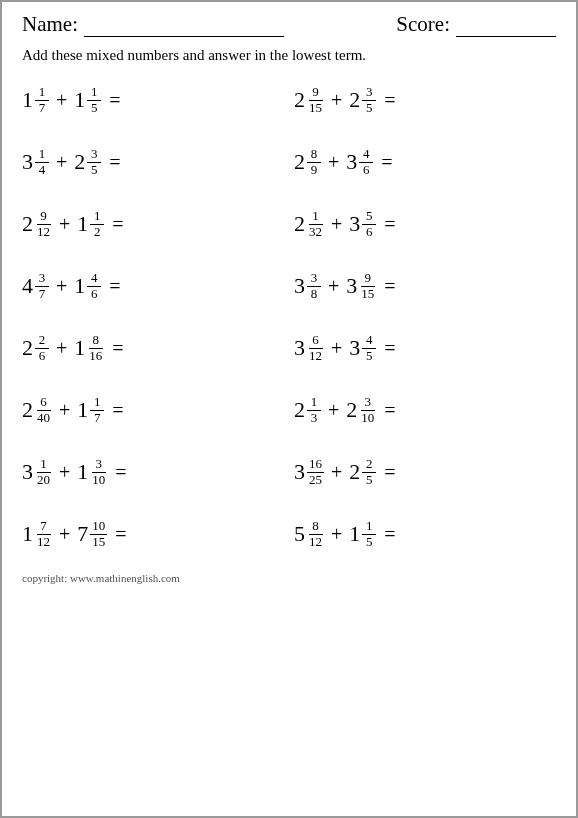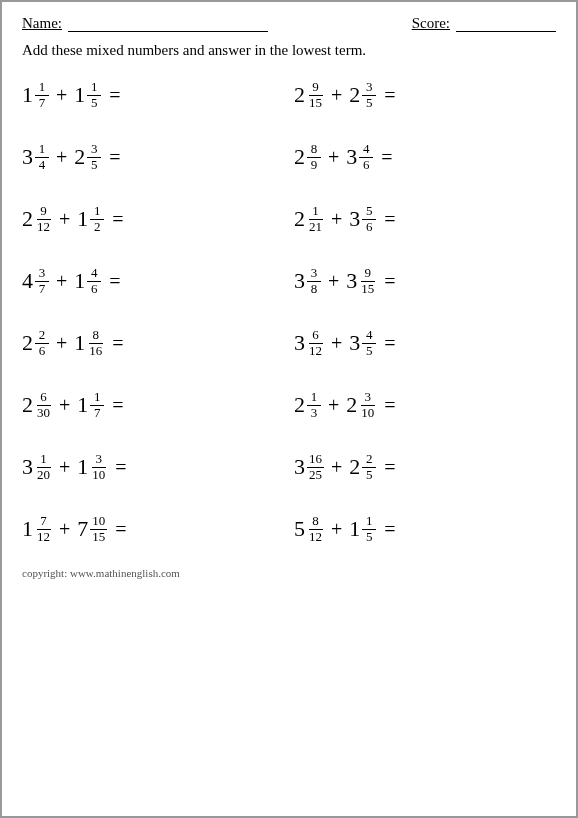--- a/index.html
+++ b/index.html
@@ -31,22 +31,21 @@
       font-size: 20px;
       font-weight: normal;
       background: #f9f9f9;
     }
 
     .name-score-row {
       display: flex;
       justify-content: space-between;
       align-items: flex-end;
       margin-bottom: 10px;
-      font-size: 15px;
-      text-decoration: underline;
+      font-size: 21px;
     }
 
     .name-line {
       display: flex;
       align-items: flex-end;
       gap: 6px;
     }
 
     .underline-field {
       border-bottom: 1.5px solid #000;
@@ -235,21 +234,21 @@
             <span class="denom">2</span>
           </span>
         </div>
         <span class="equals">=</span>
       </div>
       <div class="problem">
         <div class="mixed-num">
           <span class="whole">2</span>
           <span class="fraction">
             <span class="numer">1</span>
-            <span class="denom">21</span>
+            <span class="denom">32</span>
           </span>
         </div>
         <span class="operator">+</span>
         <div class="mixed-num">
           <span class="whole">3</span>
           <span class="fraction">
             <span class="numer">5</span>
             <span class="denom">6</span>
           </span>
         </div>
@@ -325,21 +324,21 @@
             <span class="denom">5</span>
           </span>
         </div>
         <span class="equals">=</span>
       </div>
       <div class="problem">
         <div class="mixed-num">
           <span class="whole">2</span>
           <span class="fraction">
             <span class="numer">6</span>
-            <span class="denom">30</span>
+            <span class="denom">40</span>
           </span>
         </div>
         <span class="operator">+</span>
         <div class="mixed-num">
           <span class="whole">1</span>
           <span class="fraction">
             <span class="numer">1</span>
             <span class="denom">7</span>
           </span>
         </div>

